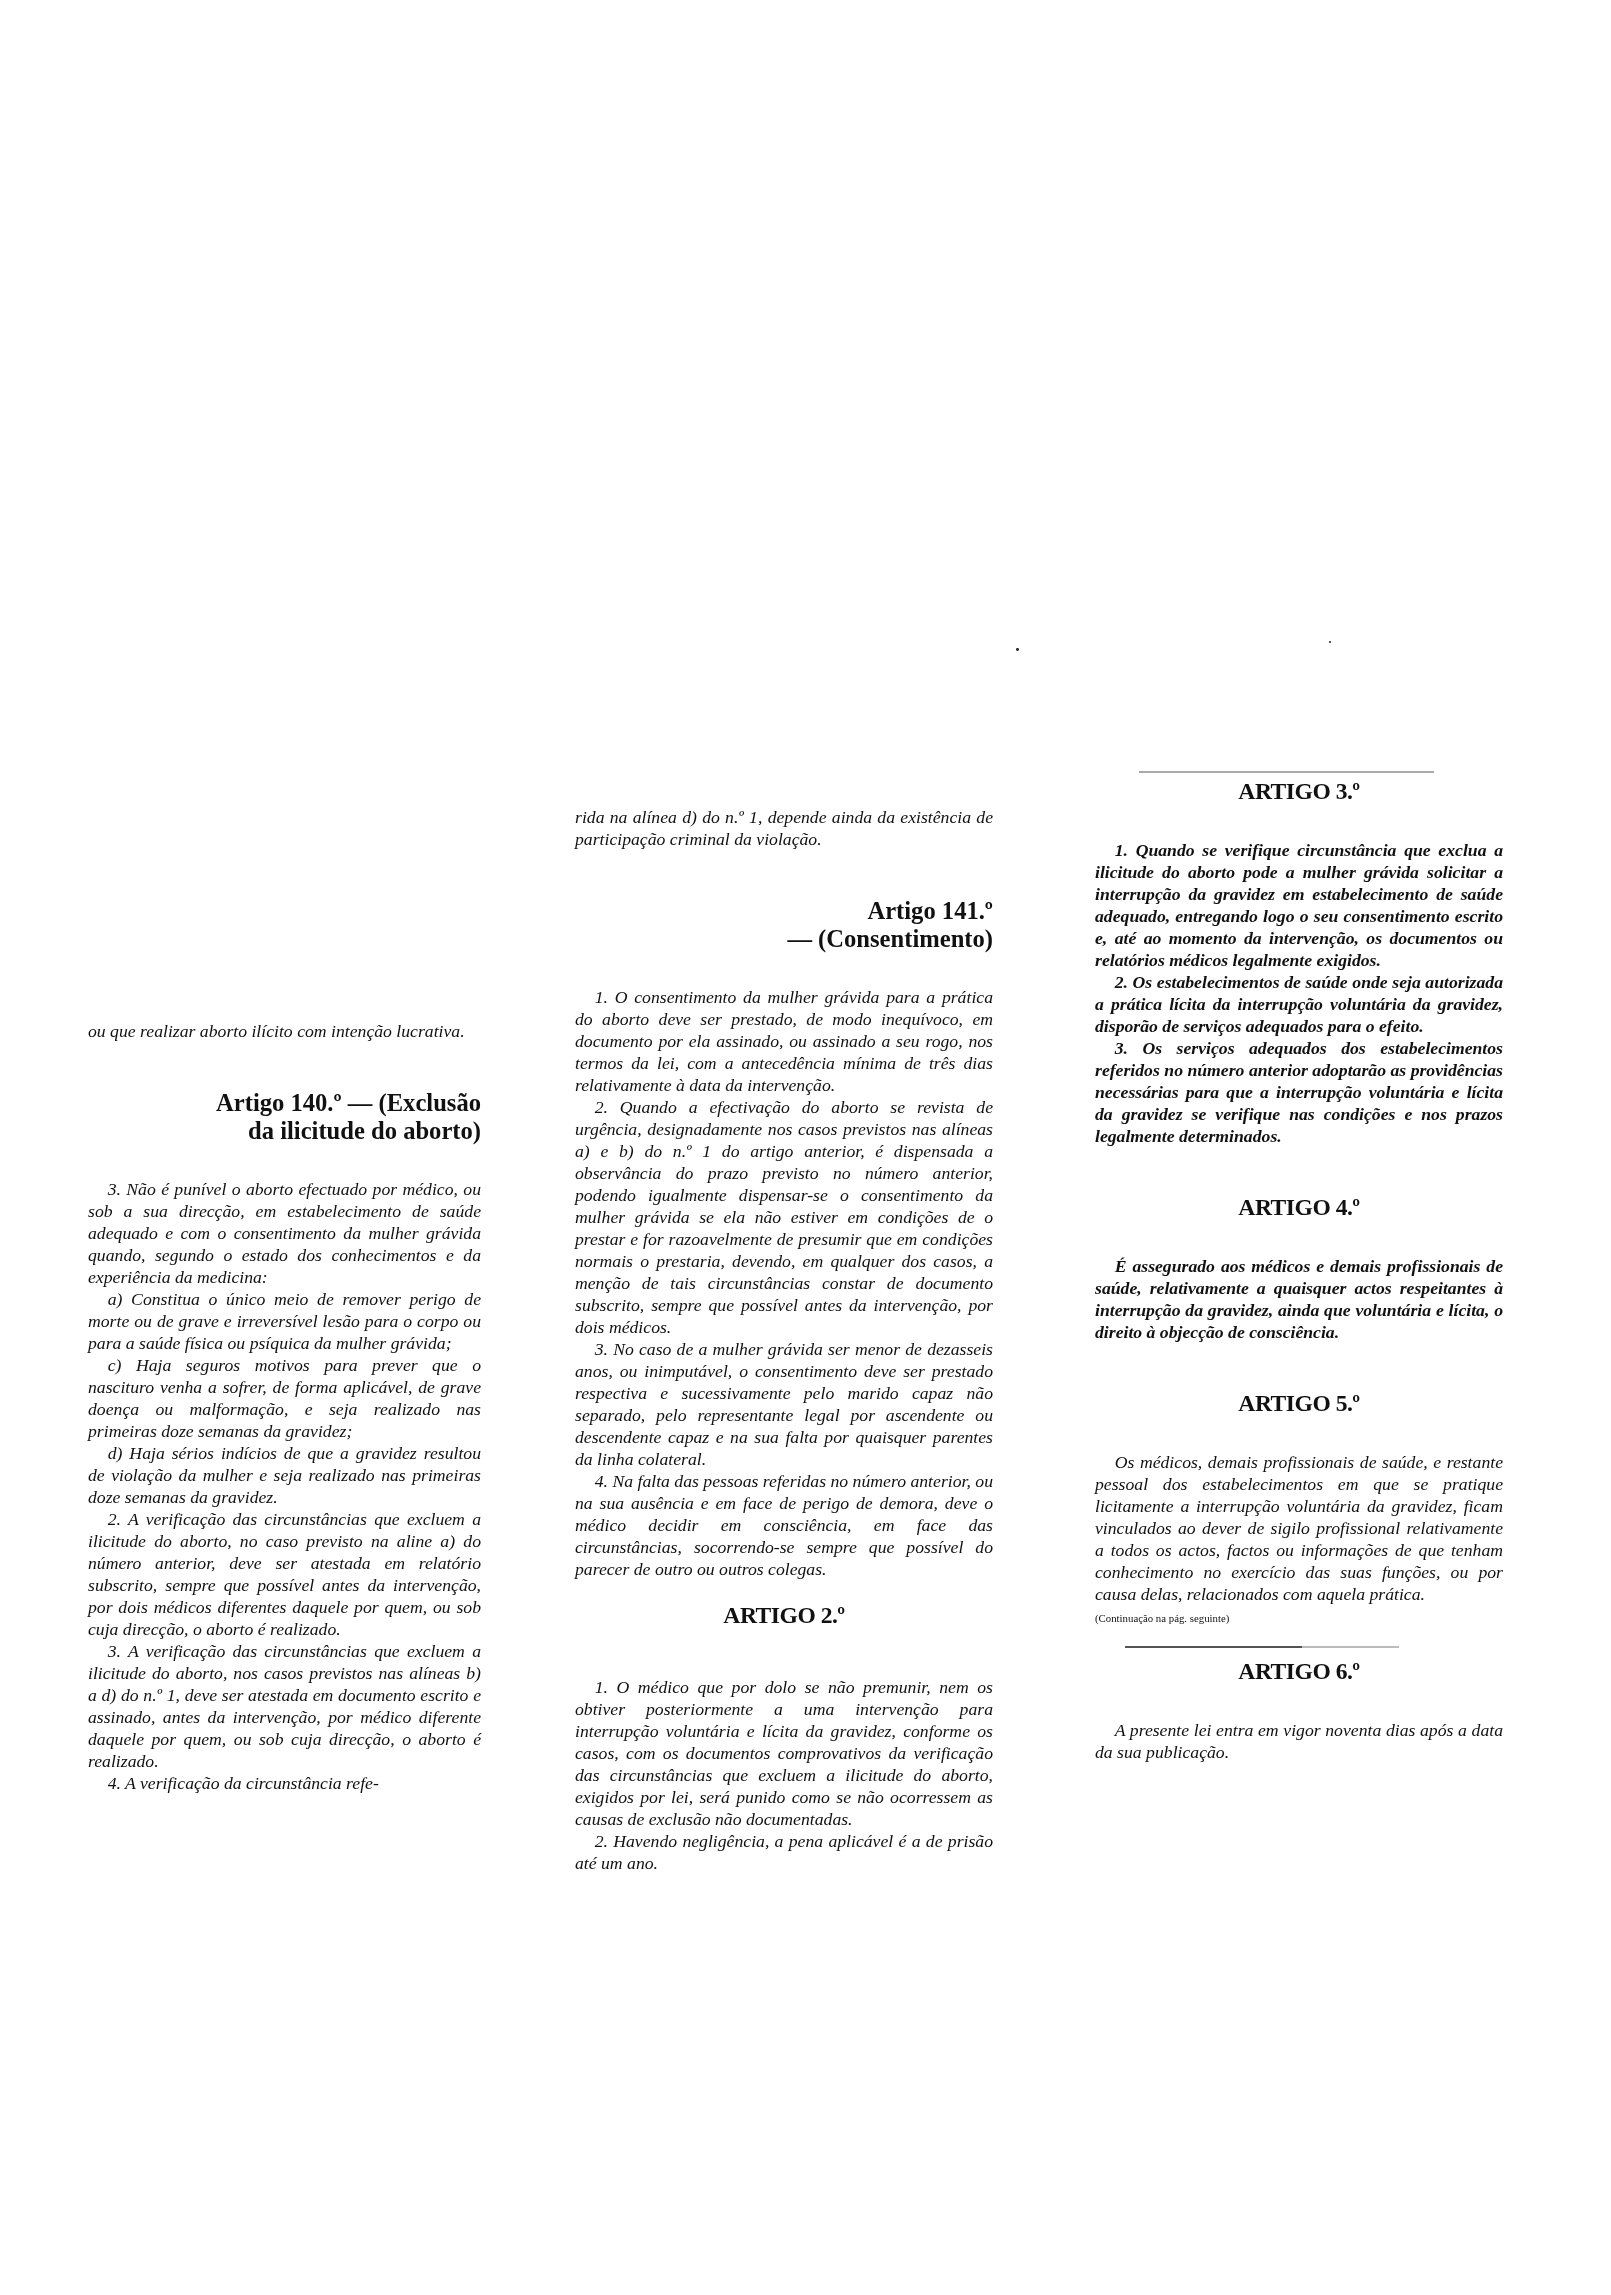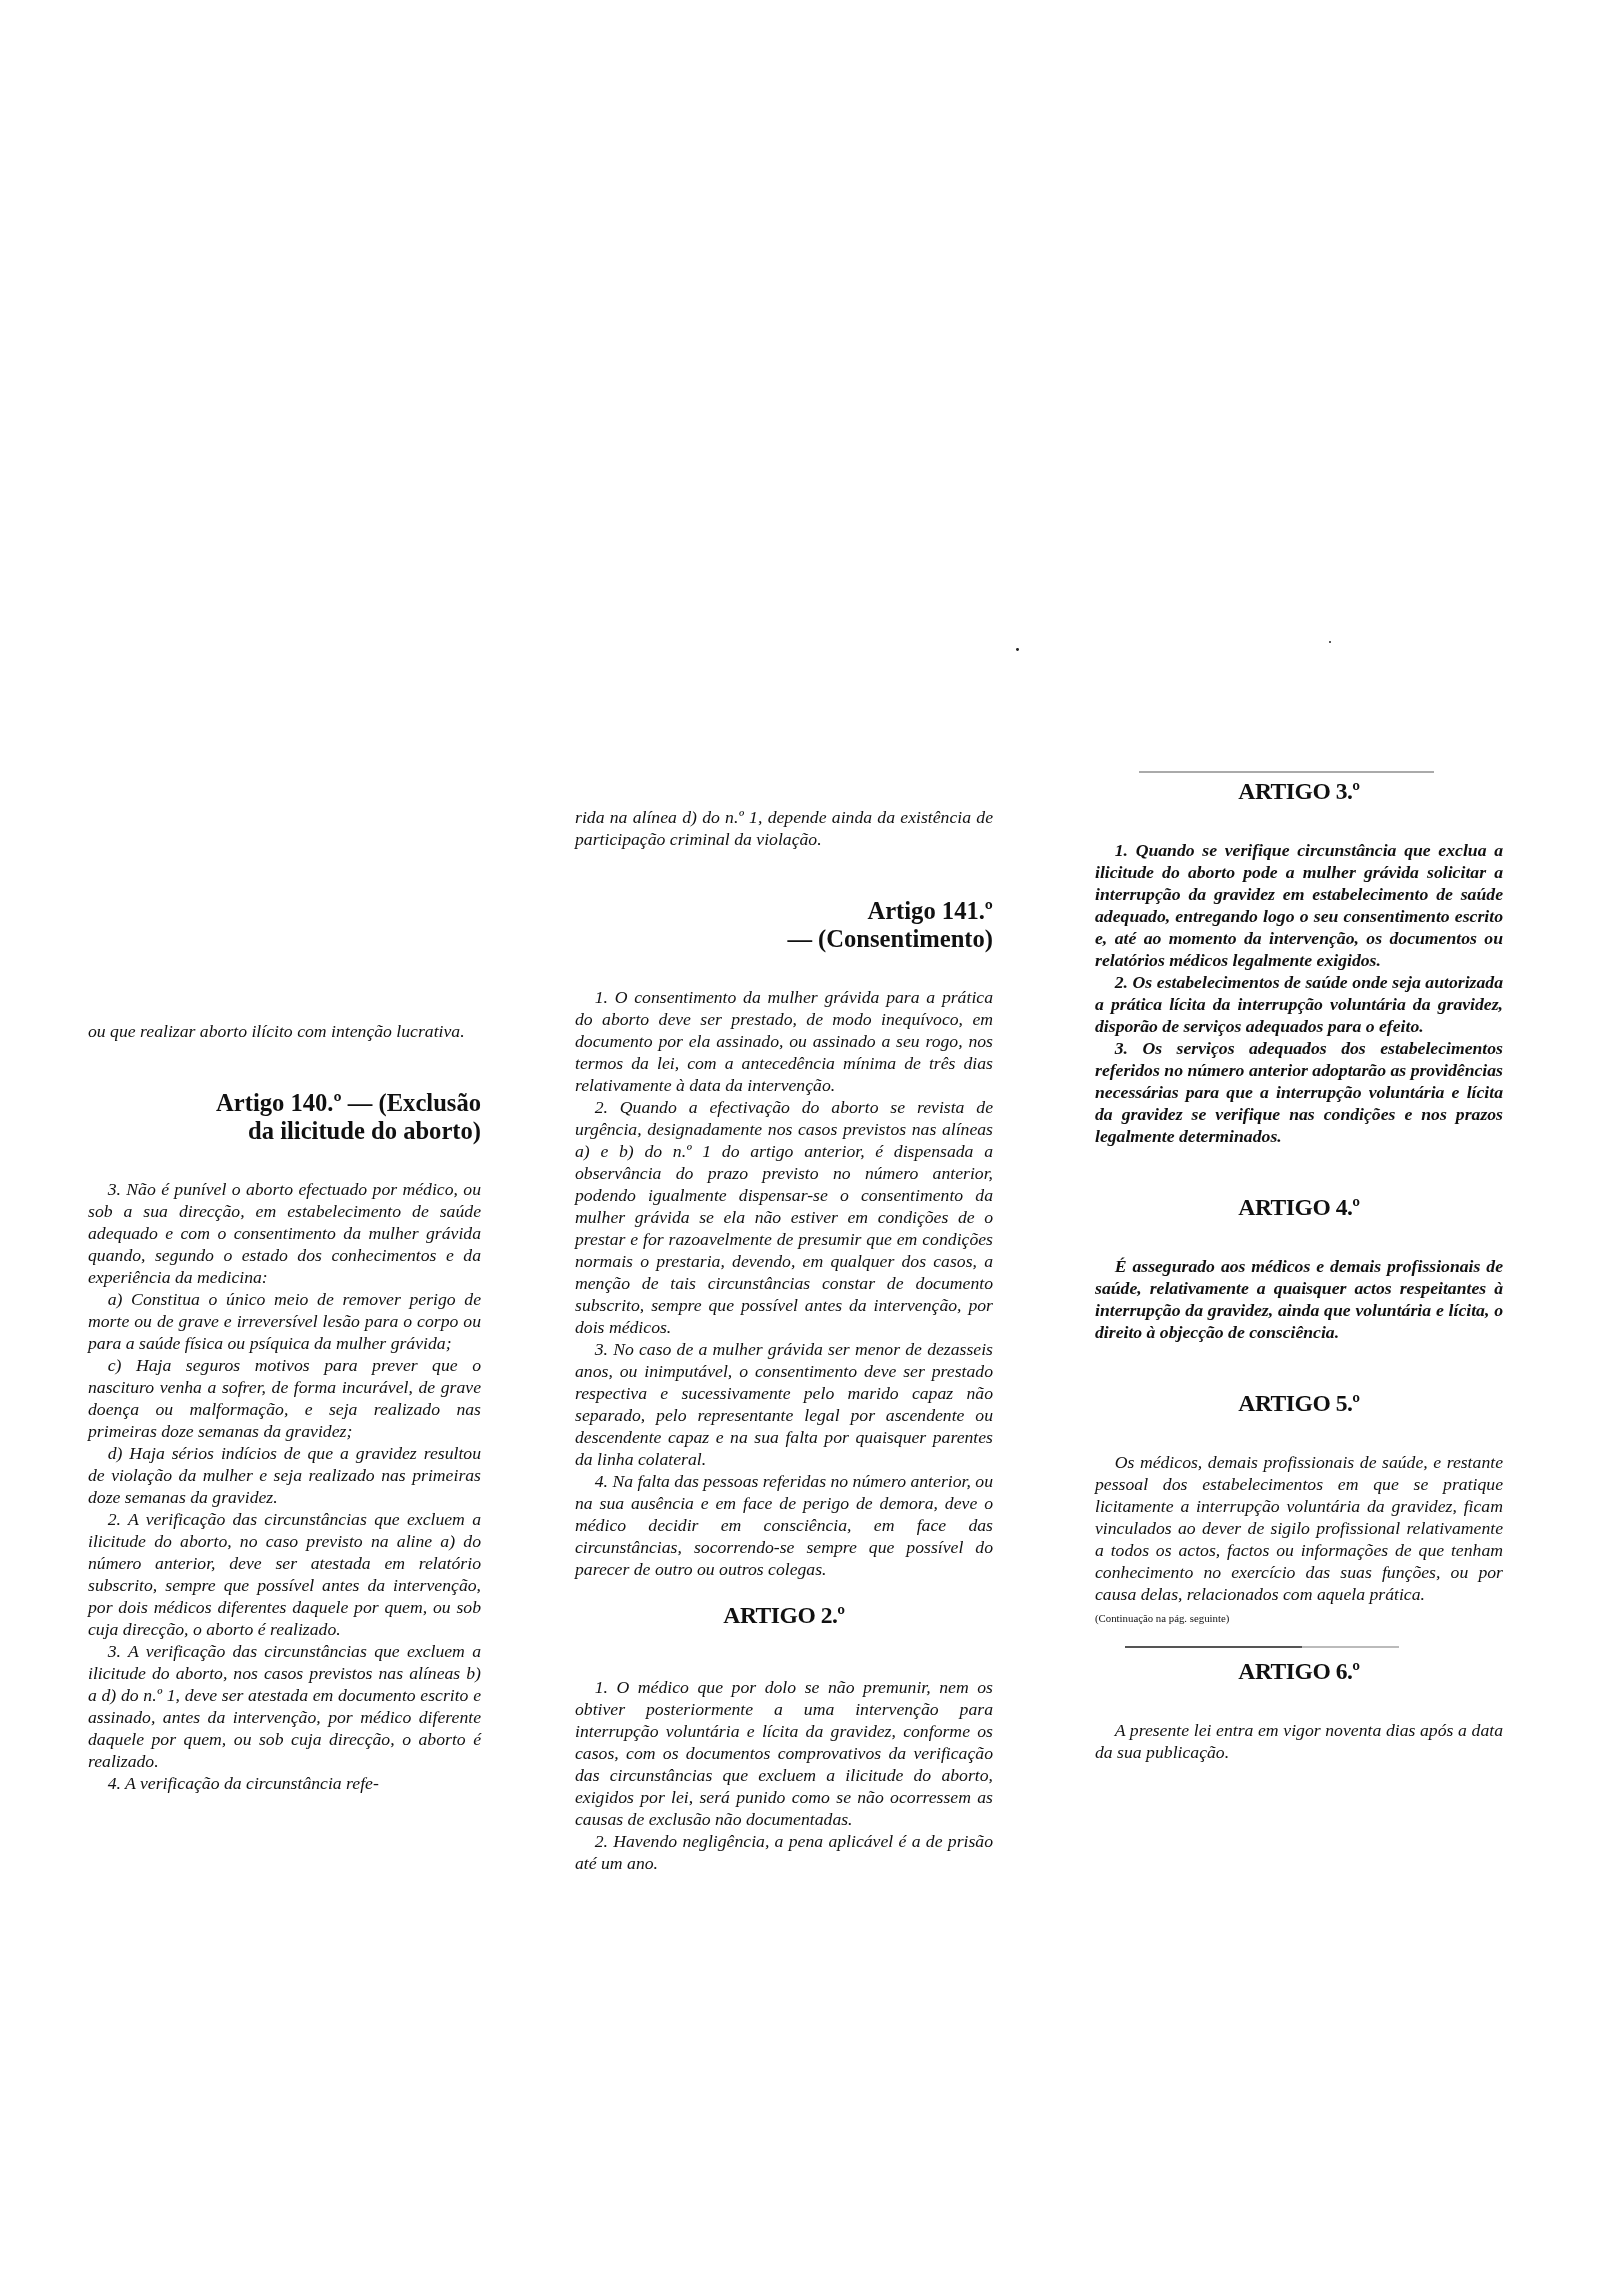--- a/index.html
+++ b/index.html
@@ -27,21 +27,21 @@
   <p class="p">ou que realizar aborto ilícito com intenção lucrativa.</p>
   <div class="gap-l"></div>
   <h2 class="h-art">
     <span>Artigo 140.º — (Exclusão</span><br>
     <span>da ilicitude do aborto)</span>
   </h2>
   <div class="gap-m"></div>
   <div>
     <p class="p indent">3. Não é punível o aborto efectuado por médico, ou sob a sua direcção, em estabelecimento de saúde adequado e com o consentimento da mulher grávida quando, segundo o estado dos conhecimentos e da experiência da medicina:</p>
     <p class="p indent">a) Constitua o único meio de remover perigo de morte ou de grave e irreversível lesão para o corpo ou para a saúde física ou psíquica da mulher grávida;</p>
-    <p class="p indent">c) Haja seguros motivos para prever que o nascituro venha a sofrer, de forma incurável, de grave doença ou malformação, e seja realizado nas primeiras doze semanas da gravidez;</p>
+    <p class="p indent">c) Haja seguros motivos para prever que o nascituro venha a sofrer, de forma aplicável, de grave doença ou malformação, e seja realizado nas primeiras doze semanas da gravidez;</p>
     <p class="p indent">d) Haja sérios indícios de que a gravidez resultou de violação da mulher e seja realizado nas primeiras doze semanas da gravidez.</p>
     <p class="p indent">2. A verificação das circunstâncias que excluem a ilicitude do aborto, no caso previsto na aline a) do número anterior, deve ser atestada em relatório subscrito, sempre que possível antes da intervenção, por dois médicos diferentes daquele por quem, ou sob cuja direcção, o aborto é realizado.</p>
     <p class="p indent">3. A verificação das circunstâncias que excluem a ilicitude do aborto, nos casos previstos nas alíneas b) a d) do n.º 1, deve ser atestada em documento escrito e assinado, antes da intervenção, por médico diferente daquele por quem, ou sob cuja direcção, o aborto é realizado.</p>
     <p class="p indent">4. A verificação da circunstância refe-</p>
   </div>
 </div>
 
 <div class="col col-2">
   <p class="p">rida na alínea d) do n.º 1, depende ainda da existência de participação criminal da violação.</p>
   <div class="gap-l"></div>

